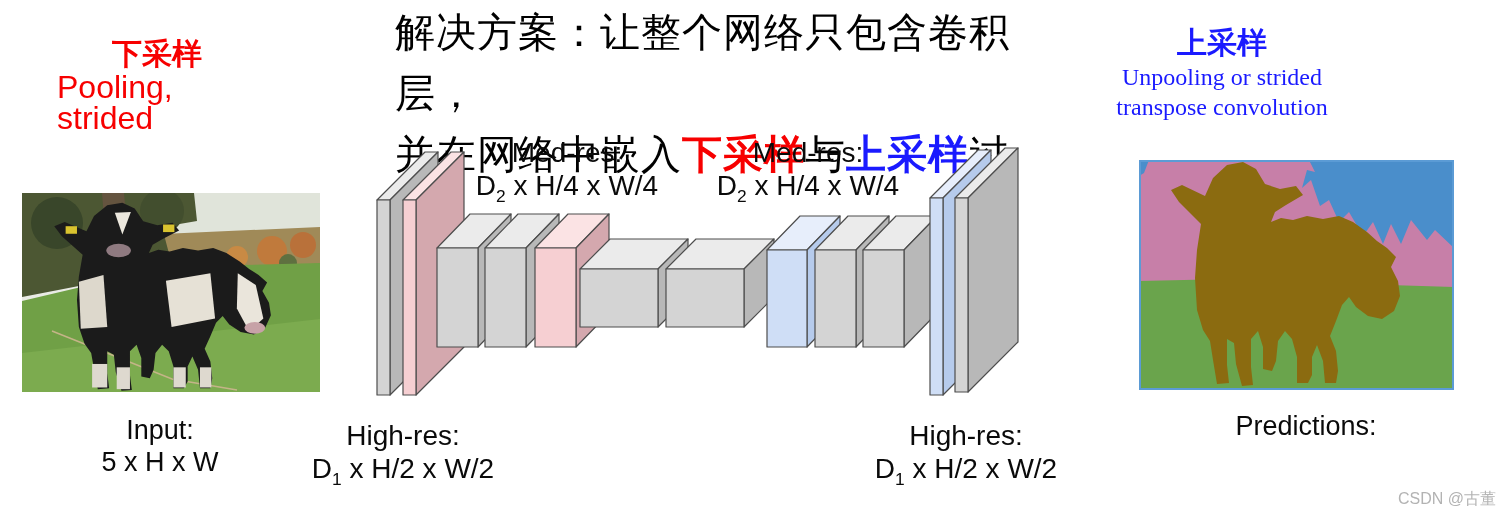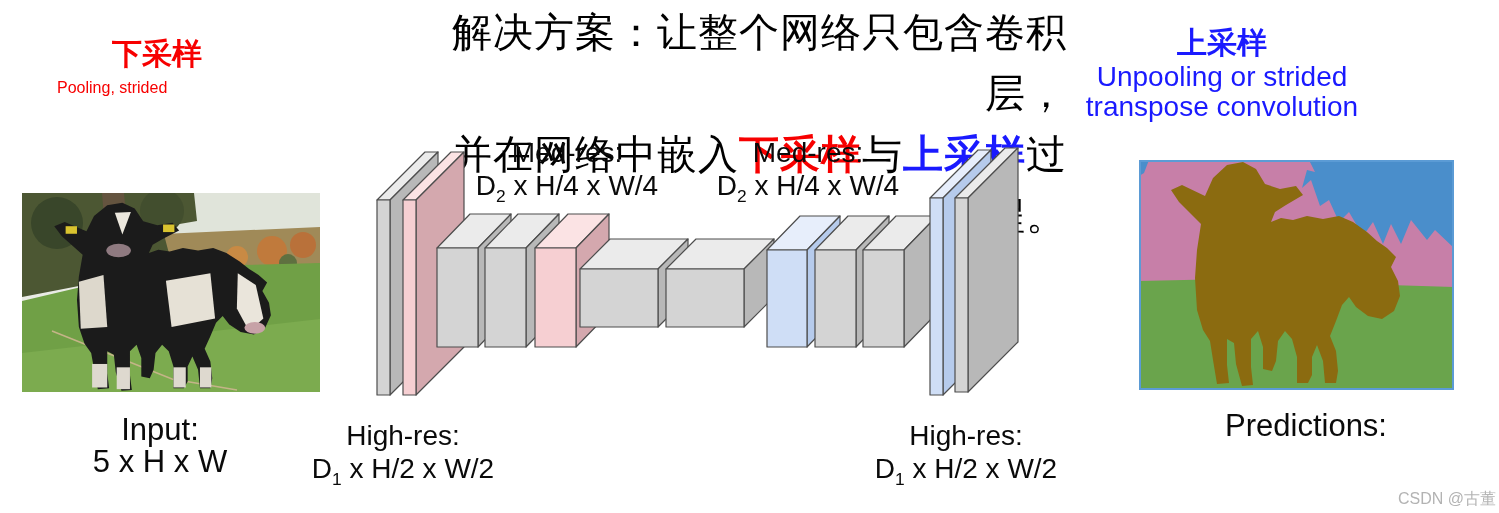--- a/index.html
+++ b/index.html
@@ -1,30 +1,30 @@
 <!DOCTYPE html>
 <html><head>
 <meta charset="utf-8">
 <style>
   html,body{margin:0;padding:0;background:#fff;}
   .slide{position:relative;width:1499px;height:513px;background:#ffffff;overflow:hidden;
          font-family:"Liberation Sans","DejaVu Sans",sans-serif;}
   .abs{position:absolute;}
-  .title{left:395px;top:2px;width:672px;text-align:right;font-size:40px;line-height:61px;
+  .title{left:395px;top:2px;width:672px;text-align:left;font-size:40px;line-height:61px;
          color:#000;letter-spacing:1px;}
   .title .red{color:#f70000;font-weight:700;}
   .title .blue{color:#1a1aff;font-weight:700;}
   .ds-header{left:57px;top:36px;width:200px;color:#f70000;}
   .ds-header .hd{font-size:30px;font-weight:700;text-align:center;line-height:36px;}
-  .ds-header .ln{font-size:16px;line-height:31px;text-align:left;}
+  .ds-header .ln{font-size:32px;line-height:31px;text-align:left;}
   .us-header{left:1076px;top:24px;width:292px;color:#1a1aff;text-align:center;}
   .us-header .hd{font-size:30px;font-weight:700;line-height:38px;}
-  .us-header .ln{font-size:28px;line-height:30px;}
+  .us-header .ln{font-size:24px;line-height:30px;font-family:Liberation Serif, serif;}
   .netlabel{color:#0a0a0a;text-align:center;font-size:28px;line-height:33px;}
-  .biglabel{color:#0a0a0a;text-align:center;font-size:31px;line-height:32px;}
+  .biglabel{color:#0a0a0a;text-align:center;font-size:27px;line-height:32px;}
   sub{font-size:62%;}
   .watermark{left:1396px;top:489px;width:100px;font-size:16px;color:#b3b3b3;text-align:right;}
   svg{display:block;}
 </style>
 </head>
 <body>
 
 <div class="slide">
 
   <svg width="0" height="0" class="abs" aria-hidden="true">

